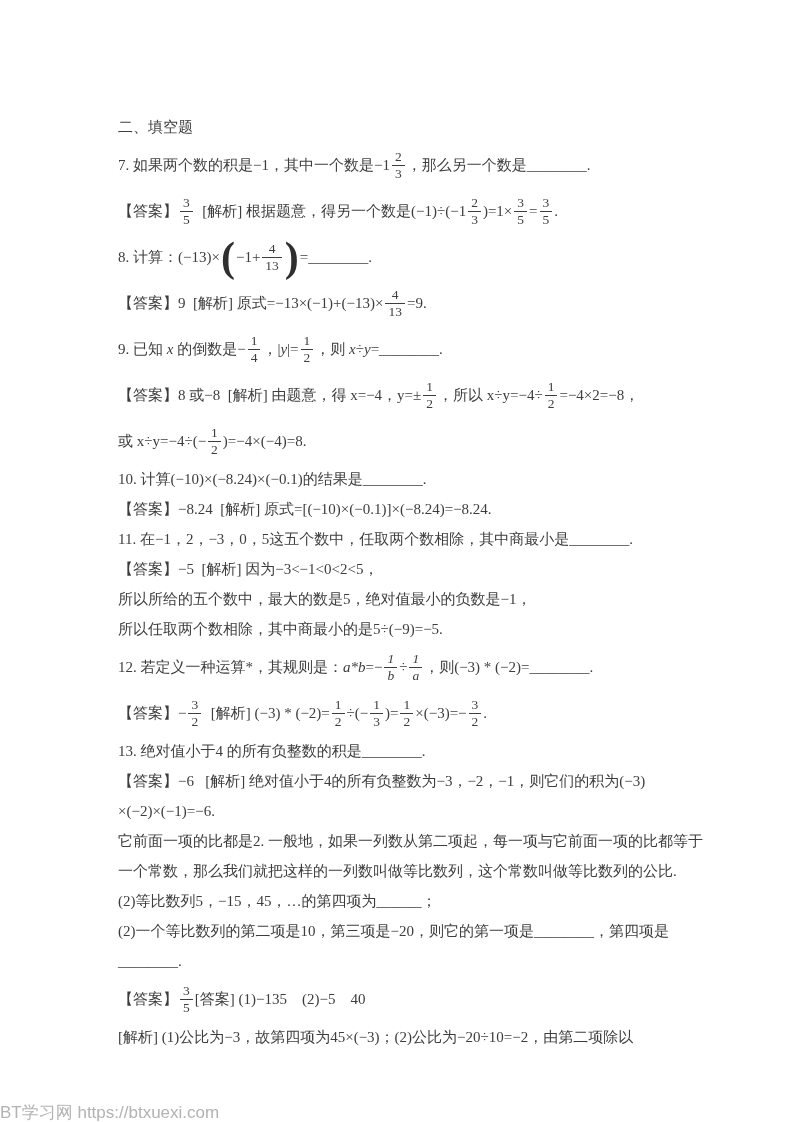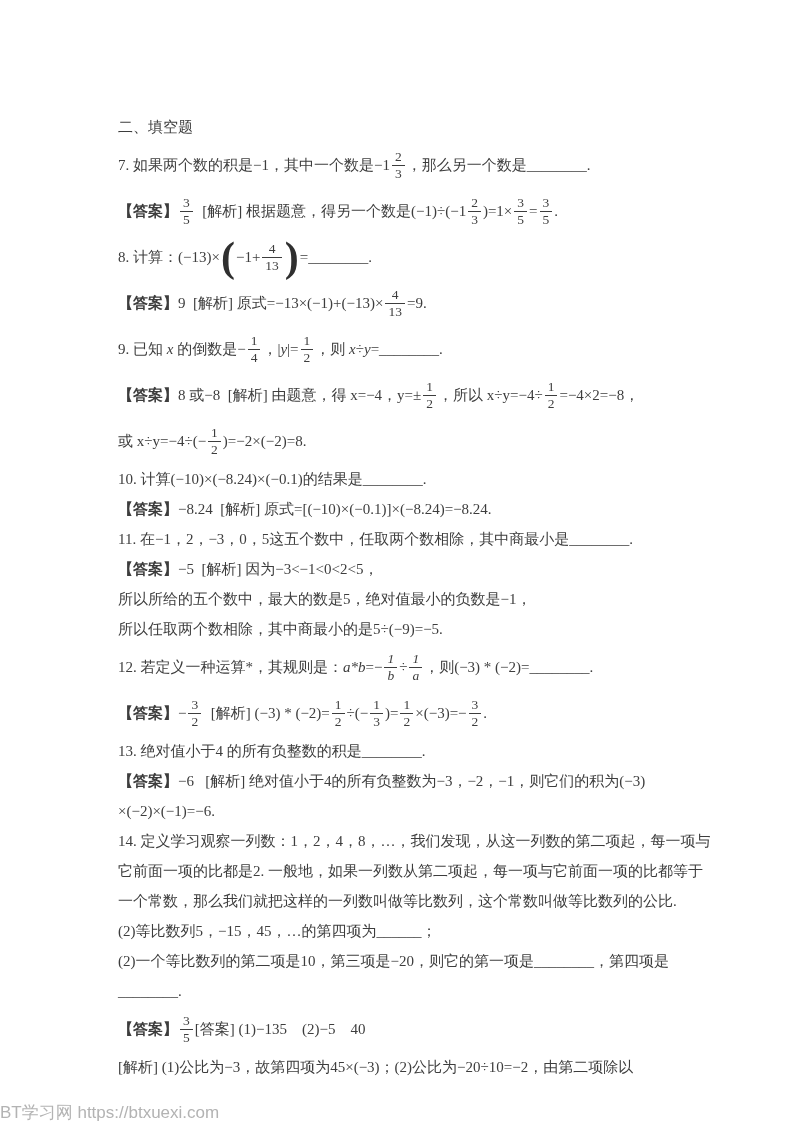--- a/index.html
+++ b/index.html
@@ -30,21 +30,21 @@
     min-height: 30px;
     white-space: nowrap;
   }
   .line.tall {
     min-height: 46px;
   }
   .seg {
     white-space: pre;
   }
   .seg.bold {
-    font-weight: bold;
+    font-weight: normal;
   }
   .seg.it {
     font-style: italic;
   }
   .frac {
     display: inline-flex;
     flex-direction: column;
     align-items: center;
     margin: 0 2px;
     font-size: 13.5px;
@@ -165,21 +165,21 @@
           <span class="den">2</span>
         </span>
         <span class="seg">=−4×2=−8，</span>
       </div>
       <div class="line tall">
         <span class="seg">或 x÷y=−4÷(−</span>
         <span class="frac">
           <span class="num">1</span>
           <span class="den">2</span>
         </span>
-        <span class="seg">)=−2×(−2)=8.</span>
+        <span class="seg">)=−4×(−4)=8.</span>
       </div>
       <div class="line">
         <span class="seg">10. 计算(−10)×(−8.24)×(−0.1)的结果是________.</span>
       </div>
       <div class="line">
         <span class="seg bold">【答案】</span>
         <span class="seg">−8.24  [解析] 原式=[(−10)×(−0.1)]×(−8.24)=−8.24.</span>
       </div>
       <div class="line">
         <span class="seg">11. 在−1，2，−3，0，5这五个数中，任取两个数相除，其中商最小是________.</span>
@@ -240,23 +240,20 @@
       </div>
       <div class="line">
         <span class="seg">13. 绝对值小于4 的所有负整数的积是________.</span>
       </div>
       <div class="line">
         <span class="seg bold">【答案】</span>
         <span class="seg">−6   [解析] 绝对值小于4的所有负整数为−3，−2，−1，则它们的积为(−3)</span>
       </div>
       <div class="line">
         <span class="seg">×(−2)×(−1)=−6.</span>
-      </div>
-      <div class="line">
-        <span class="seg">14. 定义学习观察一列数：1，2，4，8，…，我们发现，从这一列数的第二项起，每一项与</span>
       </div>
       <div class="line">
         <span class="seg">它前面一项的比都是2. 一般地，如果一列数从第二项起，每一项与它前面一项的比都等于</span>
       </div>
       <div class="line">
         <span class="seg">一个常数，那么我们就把这样的一列数叫做等比数列，这个常数叫做等比数列的公比.</span>
       </div>
       <div class="line">
         <span class="seg">(2)等比数列5，−15，45，…的第四项为______；</span>
       </div>

